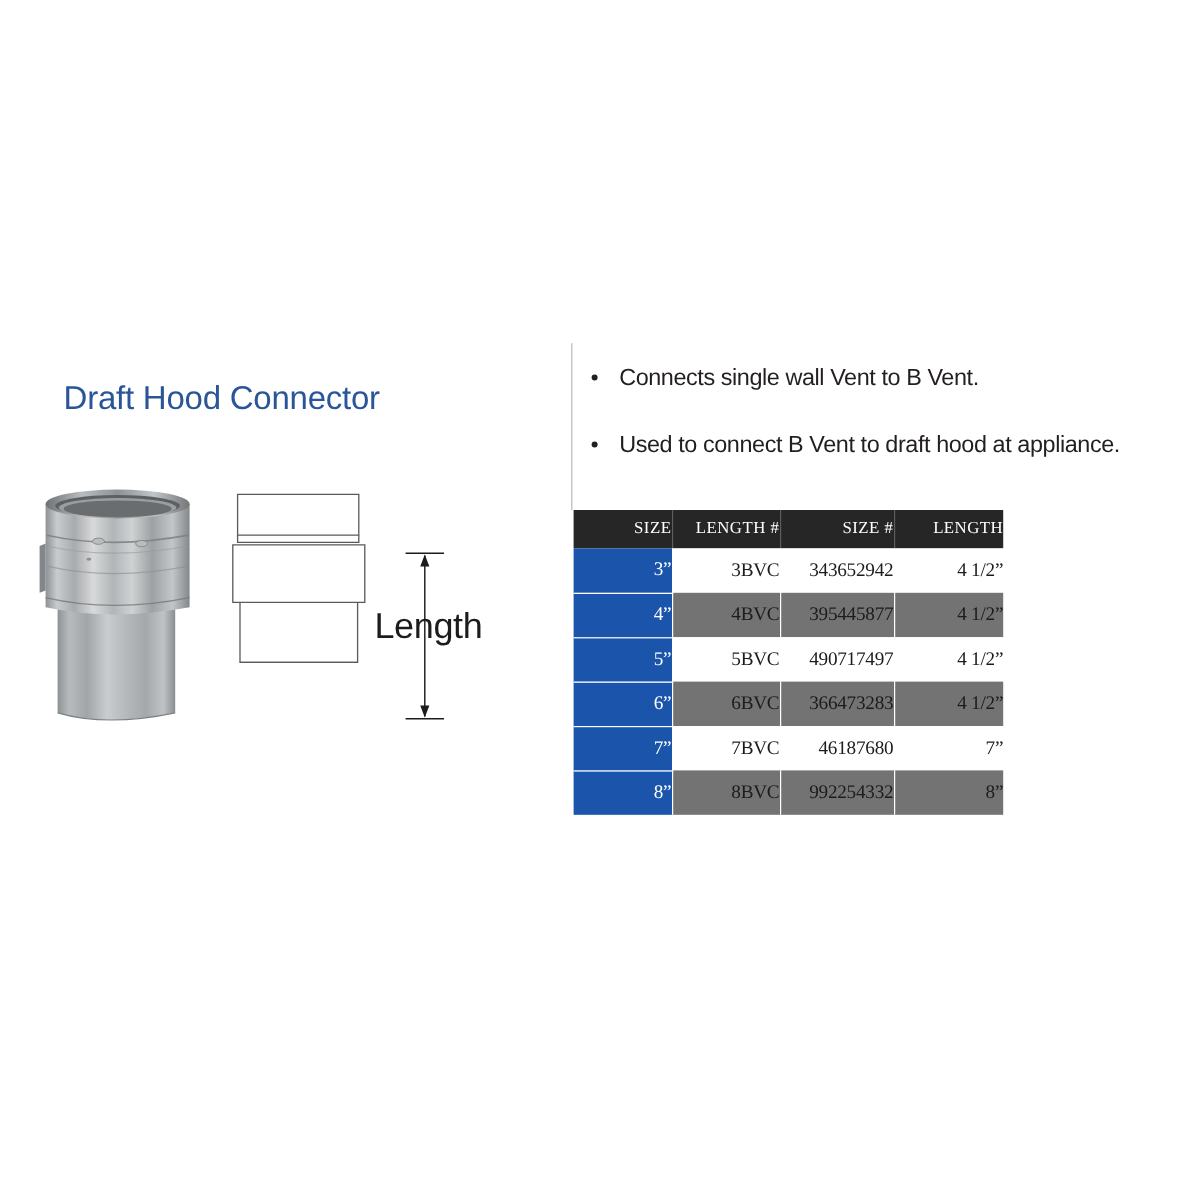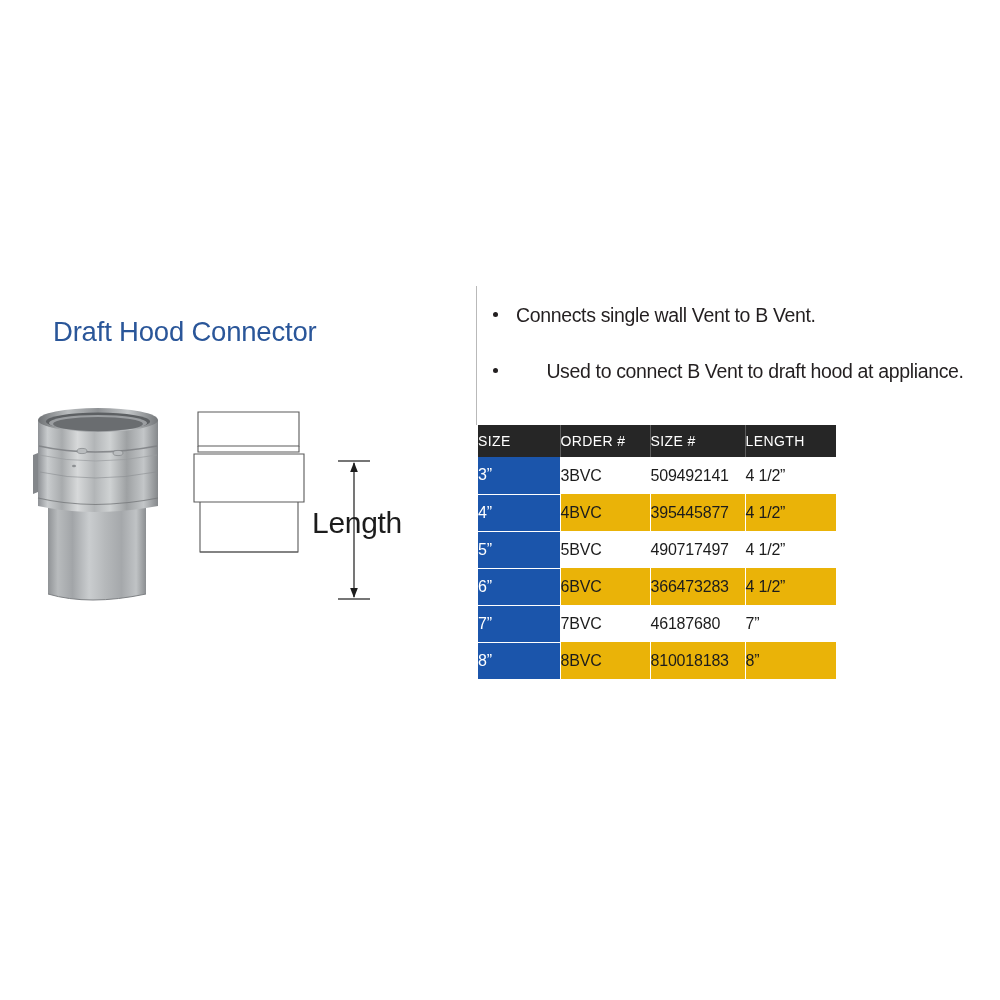--- a/index.html
+++ b/index.html
@@ -78,43 +78,44 @@
   }
   .feature-item {
     position: relative;
     padding-left: 27px;
     font-size: 19.5px;
     line-height: 26px;
     color: #231f20;
     letter-spacing: -0.35px;
     white-space: nowrap;
   }
-  .feature-item + .feature-item { margin-top: 30px; text-align: center; }
+  .feature-item + .feature-item { margin-top: 30px; }
   .feature-bullet {
     position: absolute;
     left: 4px; top: 10px;
     width: 5px; height: 5px;
     border-radius: 50%;
     background: #231f20;
   }
 
   
   #spec-table {
     position: absolute;
     left: 478px; top: 425px;
     width: 358px;
     border-collapse: collapse;
     table-layout: fixed;
   }
   #spec-table th, #spec-table td {
     padding: 0;
     height: 37px;
-    text-align: left;
+    text-align: right;
     vertical-align: middle;
     font-weight: 400;
+    font-family: Liberation Serif, serif;
   }
   #spec-table thead th {
     background: #262626;
     color: #ffffff;
     font-size: 14px;
     letter-spacing: 0.4px;
     height: 32px;
     border-right: 1px solid #5c5c5c;
   }
   #spec-table thead th:last-child { border-right: none; }
@@ -132,21 +133,21 @@
   }
   #spec-table tbody td.size-cell {
     background: #1b55ab;
     color: #ffffff;
     border-bottom: 1px solid #ffffff;
     border-right: 1px solid #ffffff;
   }
   #spec-table tbody tr:last-child td.size-cell { border-bottom: none; }
 
   #spec-table tbody tr.row-odd  td.data-cell { background: #ffffff; }
-  #spec-table tbody tr.row-even td.data-cell { background: #eab308; }
+  #spec-table tbody tr.row-even td.data-cell { background: #737373; }
   #spec-table tbody td.data-cell { border-right: 1px solid #ffffff; }
   #spec-table tbody td.data-cell:last-child { border-right: none; }
 </style>
 </head>
 <body>
 
 <div id="page">
 
   <div id="product-title">Draft Hood Connector</div>
 
@@ -253,30 +254,30 @@
   <table id="spec-table">
     <colgroup>
       <col class="col-size">
         <col class="col-order">
         <col class="col-stock">
         <col class="col-length">
     </colgroup>
     <thead>
       <tr>
         <th>SIZE</th>
-        <th>ORDER #</th>
+        <th>LENGTH #</th>
         <th>SIZE #</th>
         <th>LENGTH</th>
       </tr>
     </thead>
     <tbody>
       <tr class="row-odd">
         <td class="size-cell">3”</td>
         <td class="data-cell">3BVC</td>
-        <td class="data-cell">509492141</td>
+        <td class="data-cell">343652942</td>
         <td class="data-cell">4 1/2”</td>
       </tr>
       <tr class="row-even">
         <td class="size-cell">4”</td>
         <td class="data-cell">4BVC</td>
         <td class="data-cell">395445877</td>
         <td class="data-cell">4 1/2”</td>
       </tr>
       <tr class="row-odd">
         <td class="size-cell">5”</td>
@@ -292,19 +293,19 @@
       </tr>
       <tr class="row-odd">
         <td class="size-cell">7”</td>
         <td class="data-cell">7BVC</td>
         <td class="data-cell">46187680</td>
         <td class="data-cell">7”</td>
       </tr>
       <tr class="row-even">
         <td class="size-cell">8”</td>
         <td class="data-cell">8BVC</td>
-        <td class="data-cell">810018183</td>
+        <td class="data-cell">992254332</td>
         <td class="data-cell">8”</td>
       </tr>
     </tbody>
   </table>
 
 </div>
 
 </body></html>

